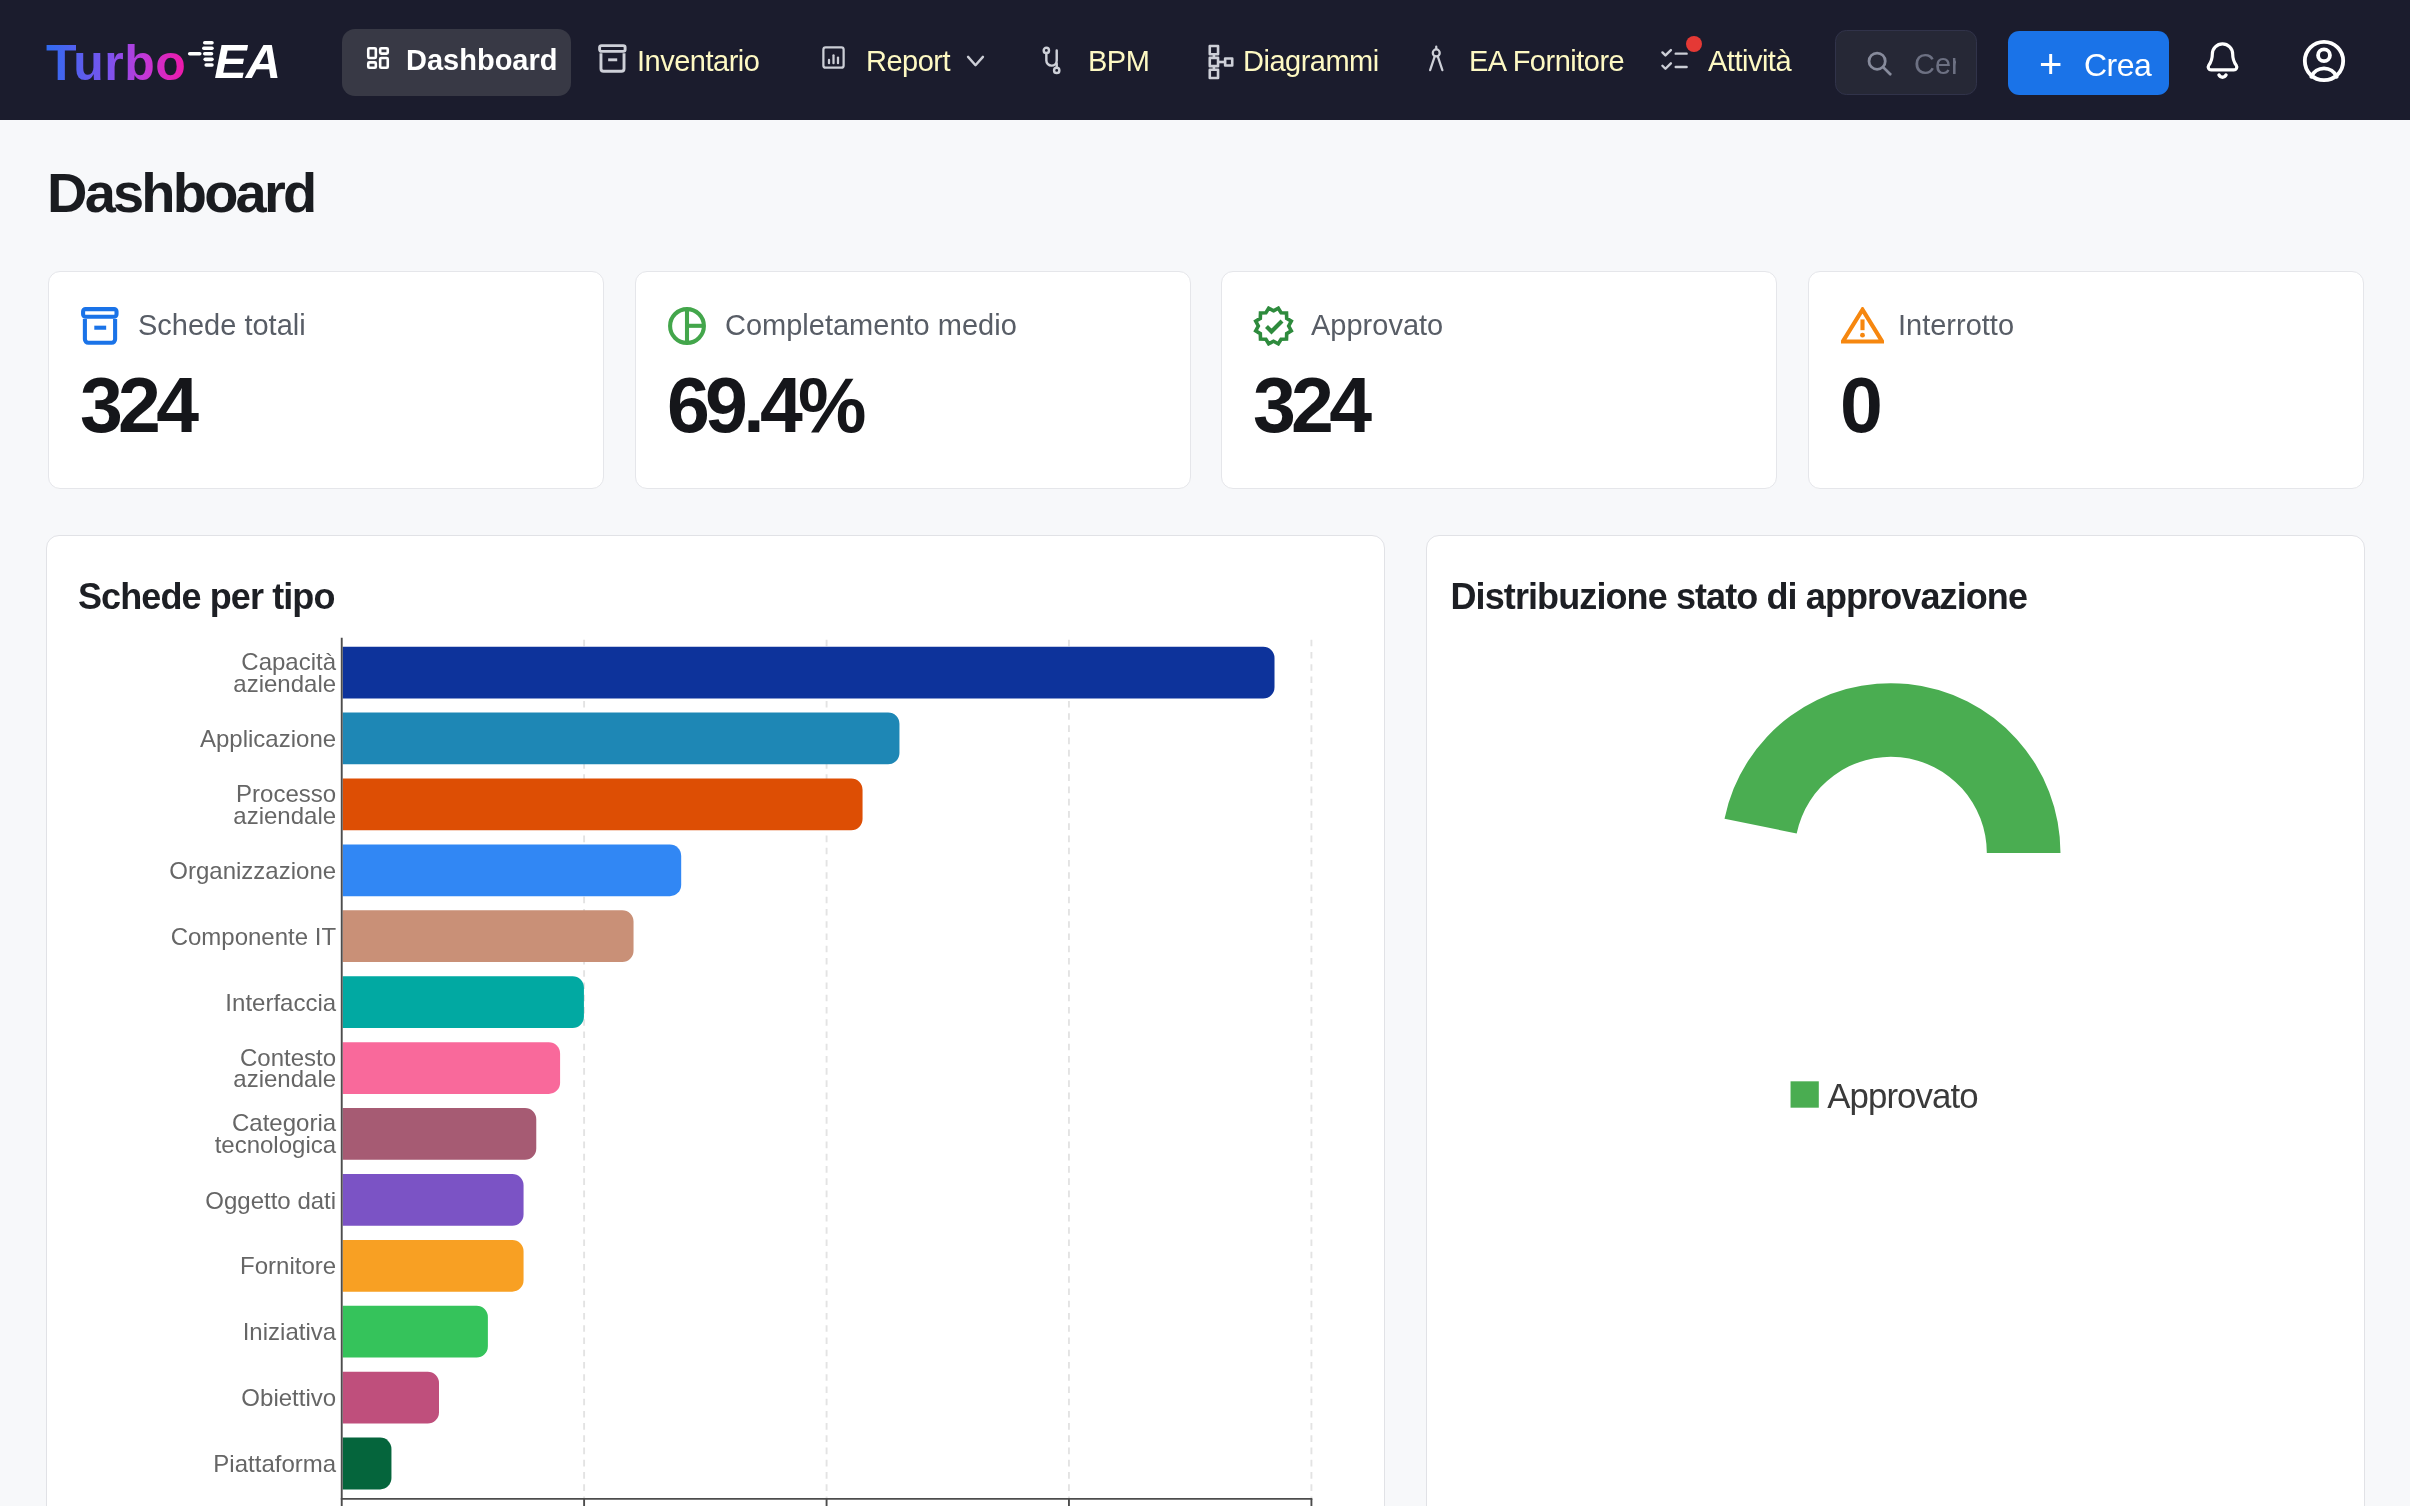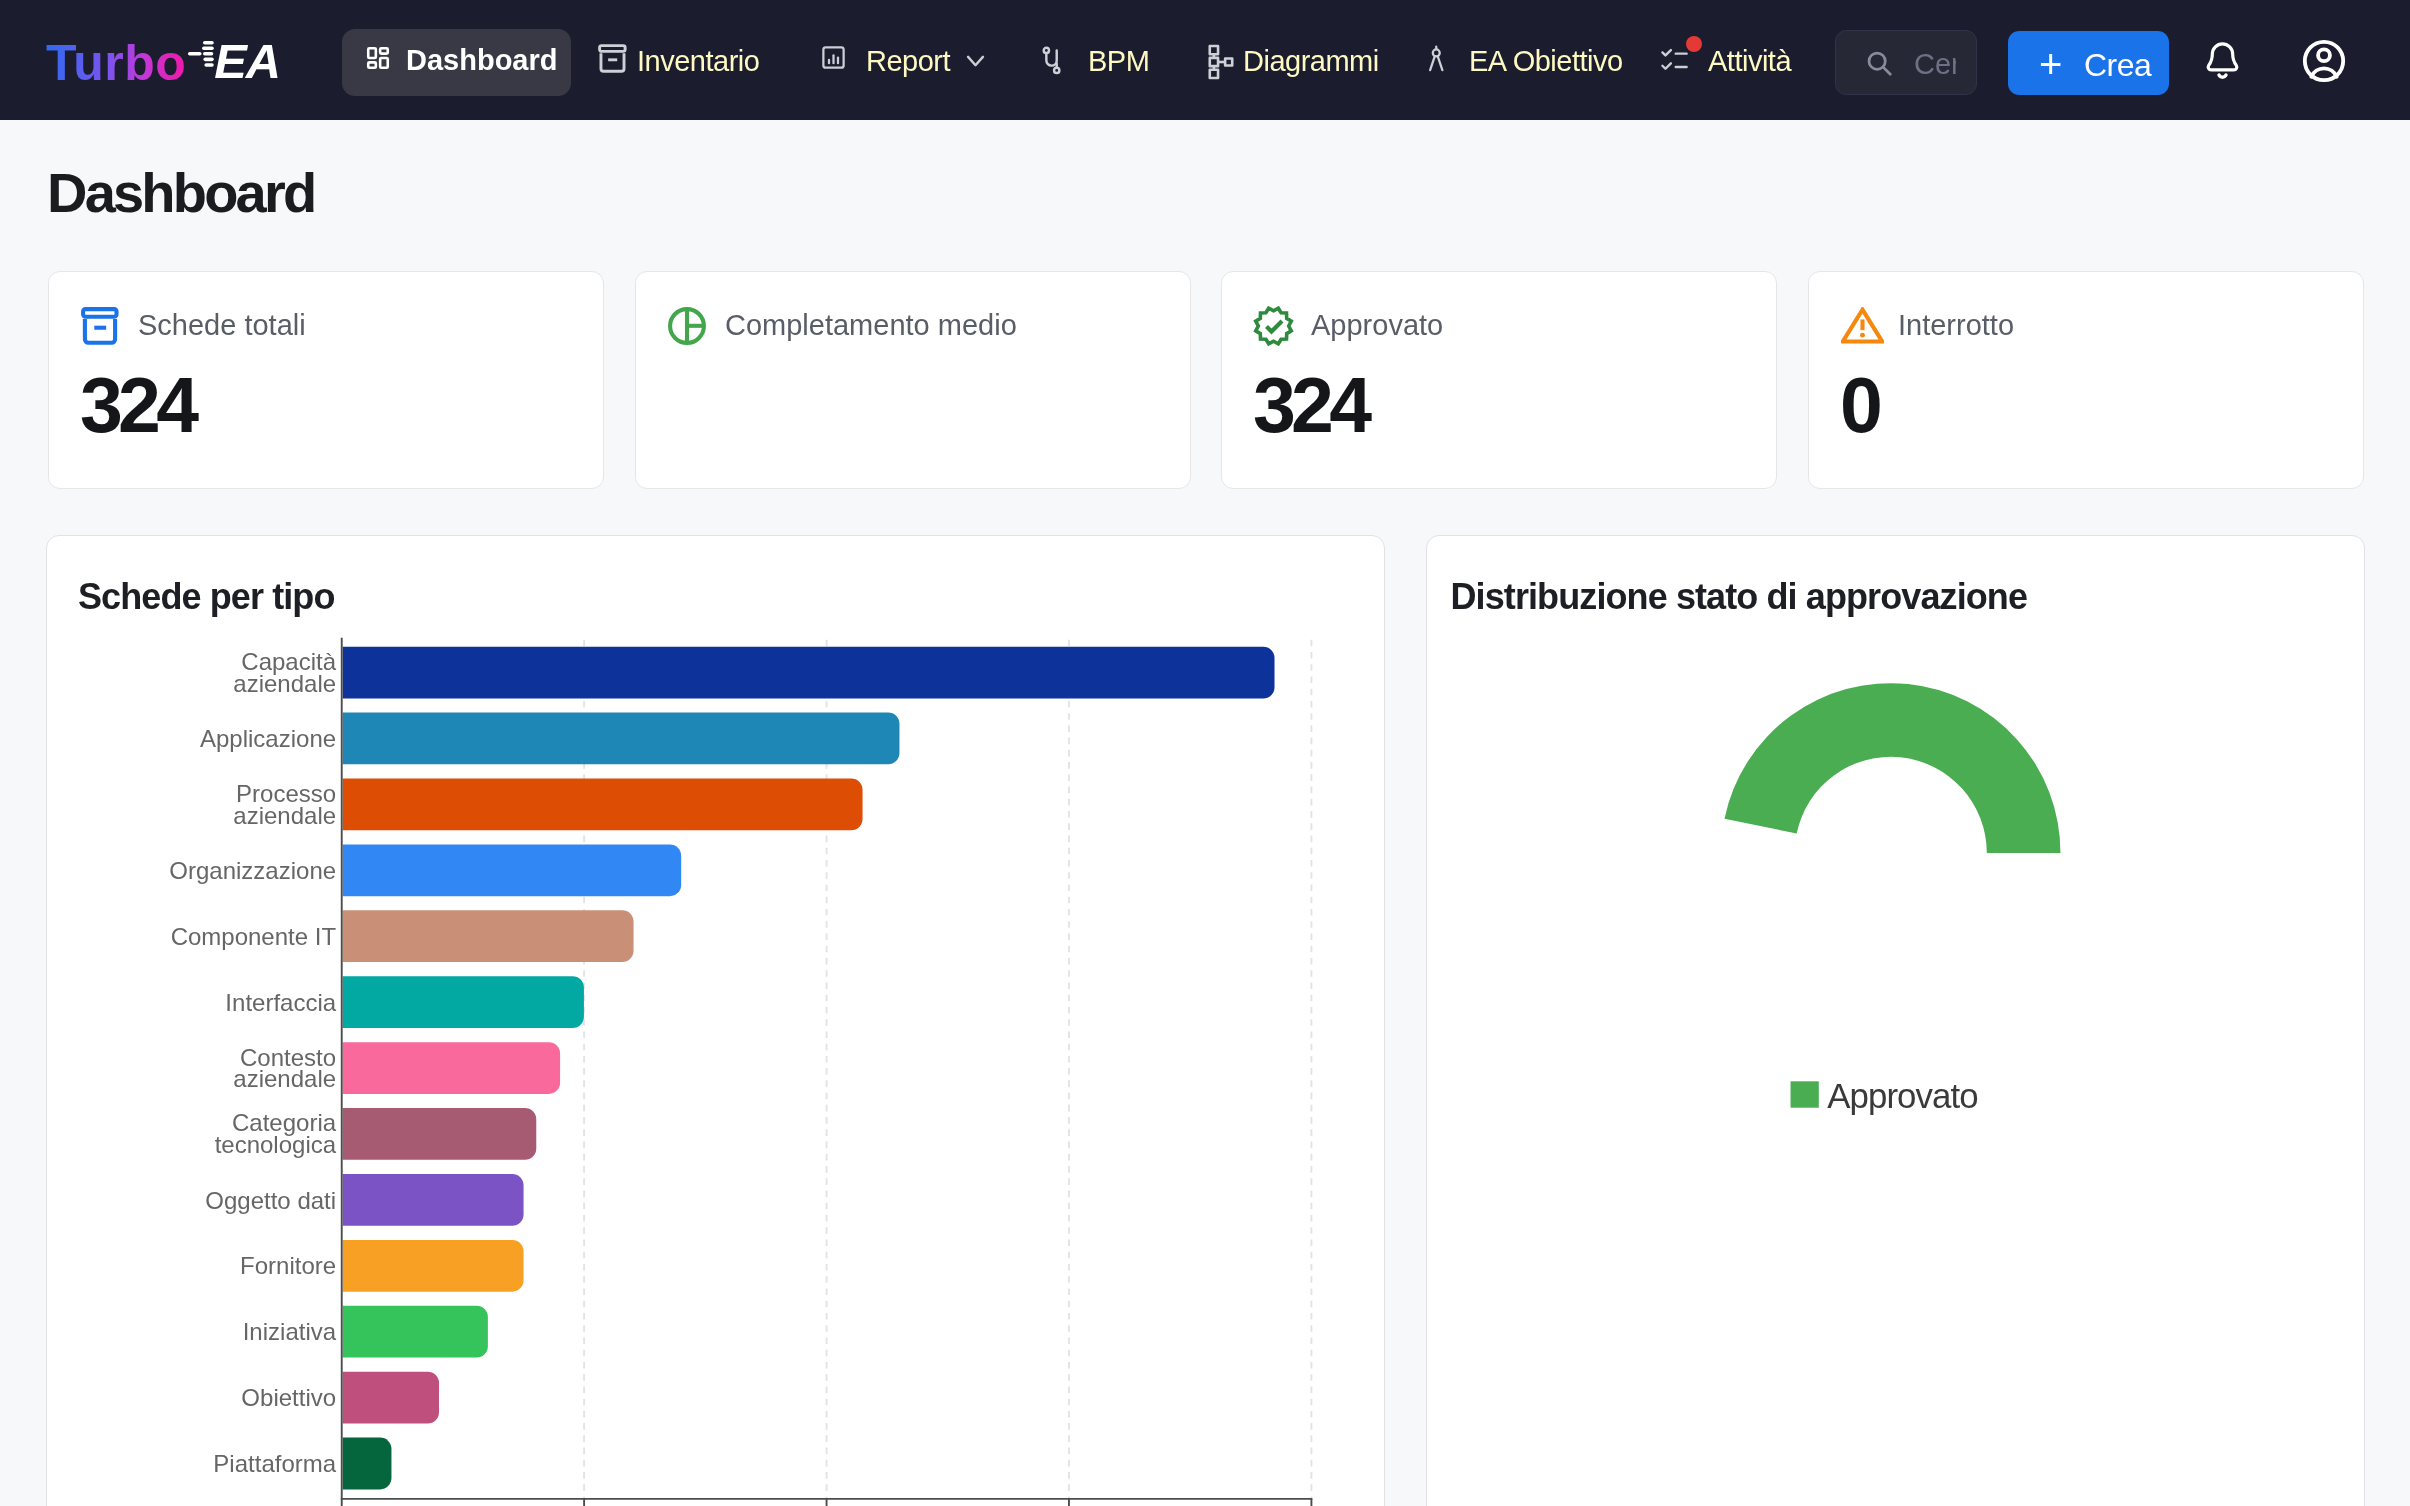--- a/index.html
+++ b/index.html
@@ -114,21 +114,21 @@
     <rect x="14.5" y="12" width="6" height="6"></rect>
   </svg>
   <div class="nvtxt" style="left:1243px">Diagrammi</div>
 
   <svg class="nvic" style="left:1424px;top:45px" width="24.5" height="29" viewBox="0 0 24 28" fill="none" stroke="#ced0d8" stroke-width="2.2" stroke-linecap="round" stroke-linejoin="round">
     <path d="M12 1.5 v2.2"></path>
     <circle cx="12" cy="7.6" r="3.4"></circle>
     <path d="M10.6 10.7 L6 24.5"></path>
     <path d="M13.4 10.7 L18 24.5"></path>
   </svg>
-  <div class="nvtxt" style="left:1469px">EA Obiettivo</div>
+  <div class="nvtxt" style="left:1469px">EA Fornitore</div>
 
   <svg class="nvic" style="left:1660px;top:47px" width="29" height="25.4" viewBox="0 0 24 21" fill="none" stroke="#ccced6" stroke-width="2" stroke-linecap="round" stroke-linejoin="round">
     <path d="M2 4.5 L4.5 7 L9 2.5"></path>
       <path d="M2 15.5 L4.5 18 L9 13.5"></path>
       <path d="M13 5.5 h9"></path>
       <path d="M13 16.5 h9"></path>
   </svg>
   <circle class="nvic"></circle>
   <div class="abs" style="left:1686px;top:36px;width:16px;height:16px;border-radius:50%;background:#e53935"></div>
   <div class="nvtxt" style="left:1708px">Attività</div>
@@ -169,20 +169,21 @@
   <div class="lbl">Schede totali</div>
   <div class="num">324</div>
 </div>
 <div class="scard" style="left:635px">
   <svg class="ic" width="38" height="38" viewBox="0 0 40 40" fill="none" stroke="#43a64b" stroke-width="4.3">
     <circle cx="20" cy="20" r="17.8"></circle>
     <path d="M20 2.2 V37.8"></path>
     <path d="M20 19.8 H37.8"></path>
   </svg>
   <div class="lbl">Completamento medio</div>
+  <div class="num">69.4%</div>
 </div>
 <div class="scard" style="left:1221px">
   <svg class="ic" style="left:31px;top:34px" width="41" height="40" viewBox="0 0 40 40" fill="none" stroke="#2e8b3d" stroke-width="3.6" stroke-linejoin="miter">
     <path d="M 20.0 4.8 L 24.8 2.2 L 27.6 6.8 L 33.0 7.0 L 33.2 12.4 L 37.8 15.2 L 35.2 20.0 L 37.8 24.8 L 33.2 27.6 L 33.0 33.0 L 27.6 33.2 L 24.8 37.8 L 20.0 35.2 L 15.2 37.8 L 12.4 33.2 L 7.0 33.0 L 6.8 27.6 L 2.2 24.8 L 4.8 20.0 L 2.2 15.2 L 6.8 12.4 L 7.0 7.0 L 12.4 6.8 L 15.2 2.2 Z"></path>
     <path d="M13 20.5 l5 5 L28.5 15" stroke-width="4.2"></path>
   </svg>
   <div class="lbl">Approvato</div>
   <div class="num">324</div>
 </div>
 <div class="scard" style="left:1808px">

